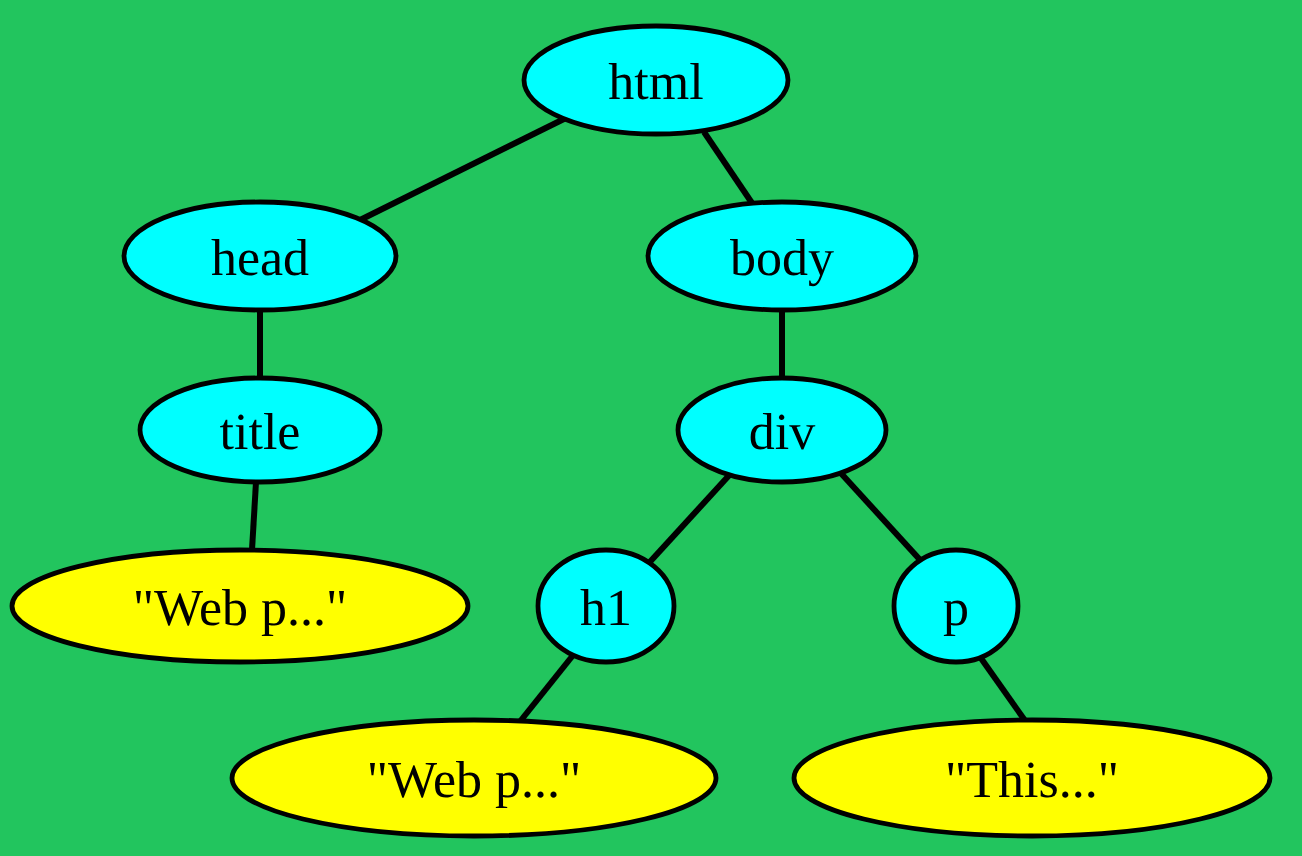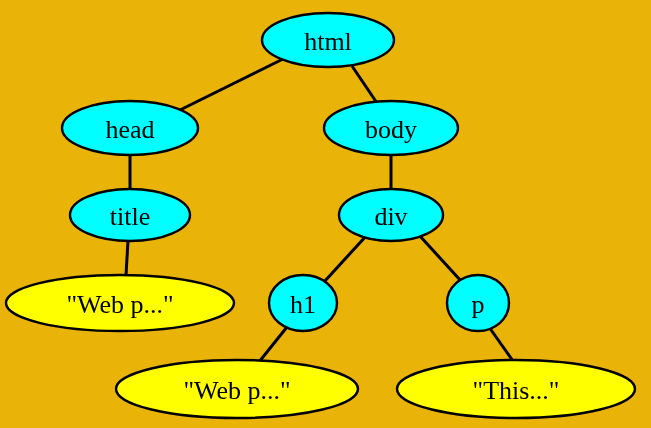--- a/index.html
+++ b/index.html
@@ -10,21 +10,21 @@
   body {
     width: 651px;
     height: 428px;
     overflow: hidden;
     font-family: "Liberation Serif", "DejaVu Serif", serif;
   }
   #graph-root {
     position: relative;
     width: 651px;
     height: 428px;
-    background: #eab308;
+    background: #22c55e;
   }
   svg.graph-canvas {
     display: block;
     width: 651px;
     height: 428px;
   }
   .edge-line {
     stroke: #000000;
     stroke-width: 3;
     stroke-linecap: butt;

